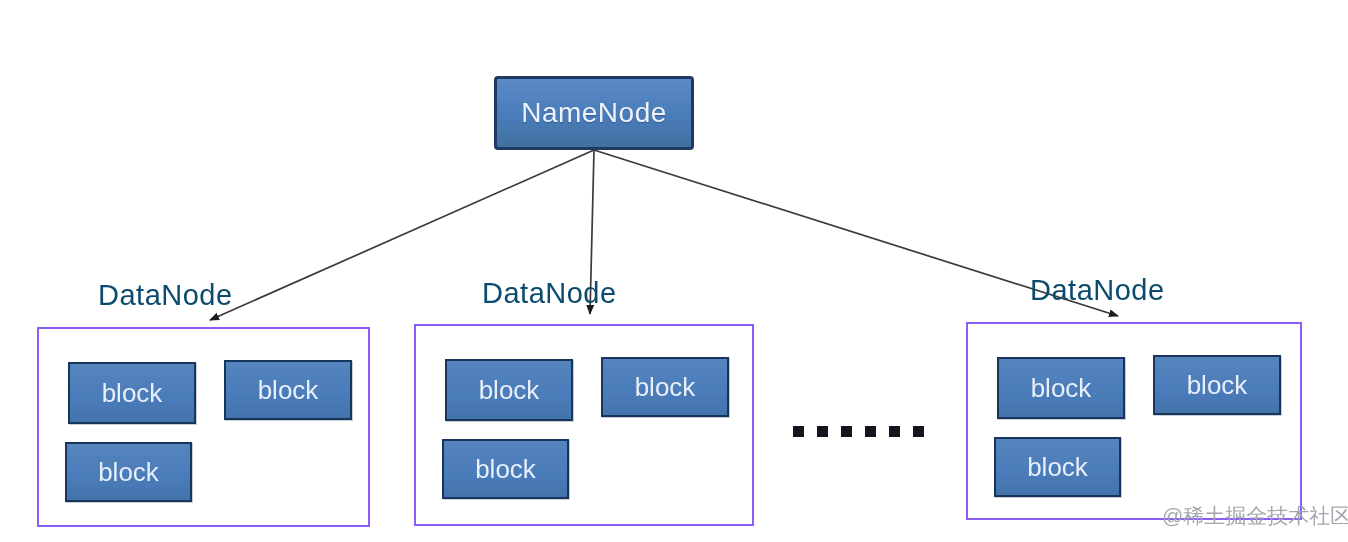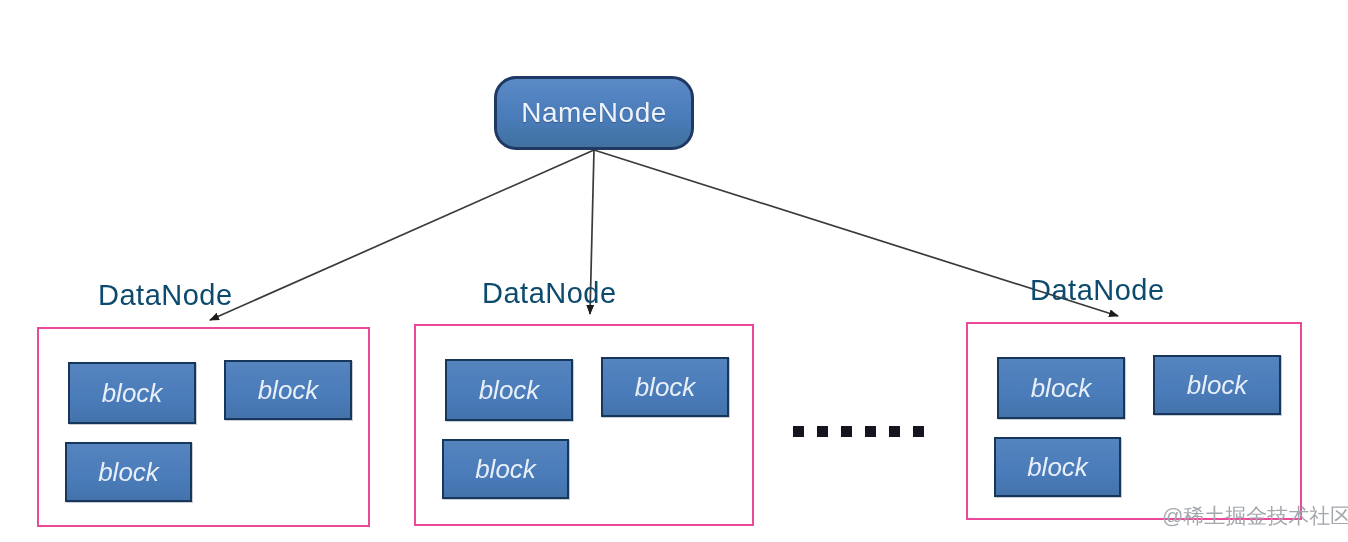--- a/index.html
+++ b/index.html
@@ -21,21 +21,21 @@
     z-index: 1;
     pointer-events: none;
   }
 
   .namenode {
     position: absolute;
     left: 494px; top: 76px;
     width: 200px; height: 74px;
     background: linear-gradient(180deg, #5b8ac6 0%, #4a7cba 55%, #41719f 100%);
     border: 3px solid #1f3864;
-    border-radius: 22px;
+    border-radius: 4px;
     display: flex; align-items: center; justify-content: center;
     color: #eef3fb;
     font-size: 28px;
     letter-spacing: 0.5px;
     z-index: 2;
     text-shadow: 0 1px 1px rgba(20,40,70,0.35);
   }
 
   .dn-label {
     position: absolute;
@@ -45,23 +45,22 @@
     z-index: 2;
     white-space: nowrap;
   }
   .dn-label.g1 { left: 98px;  top: 279px; }
   .dn-label.g2 { left: 482px; top: 277px; }
   .dn-label.g3 { left: 1030px; top: 274px; }
 
   .dn-box {
     position: absolute;
     background: #ffffff;
-    border: 2px solid #ec4899;
+    border: 2px solid #8b5cf6;
     z-index: 2;
-    font-style: italic;
   }
   .dn-box.g1 { left: 37px;  top: 327px; width: 333px; height: 200px; }
   .dn-box.g2 { left: 414px; top: 324px; width: 340px; height: 202px; }
   .dn-box.g3 { left: 966px; top: 322px; width: 336px; height: 198px; }
 
   .block {
     position: absolute;
     background: linear-gradient(180deg, #5584be 0%, #4a7cba 60%, #4473ab 100%);
     border: 2px solid #16365c;
     display: flex; align-items: center; justify-content: center;

